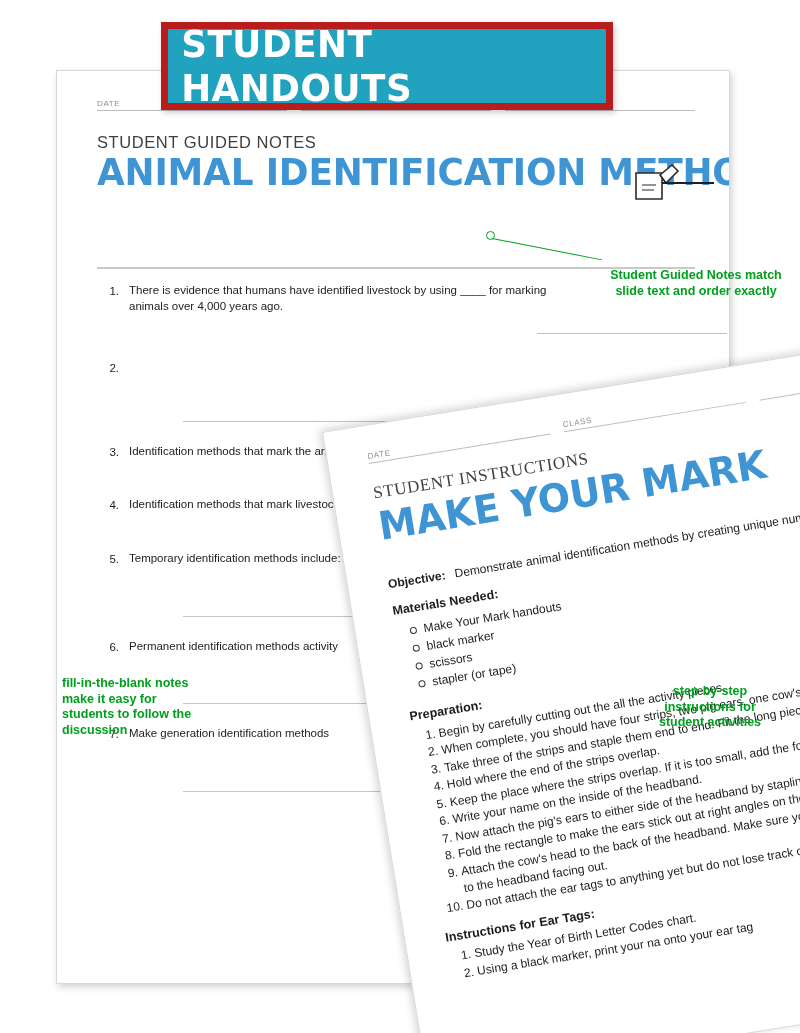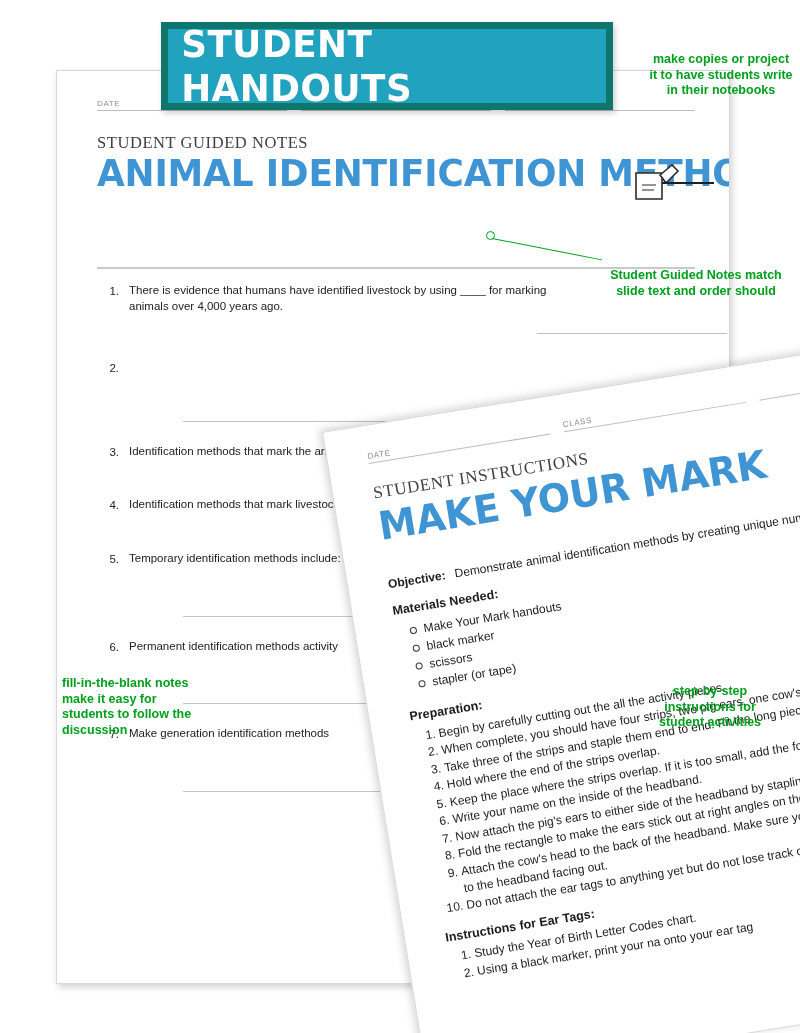--- a/index.html
+++ b/index.html
@@ -16,39 +16,39 @@
     background:#fff;border:1px solid #d8d8d8;
     box-shadow:2px 3px 7px rgba(0,0,0,.18);
     overflow:hidden;
   }
   .s1-head{position:absolute;left:40px;top:28px;right:34px;}
   .meta-row{display:flex;justify-content:space-between;align-items:flex-end;
     font-size:8px;letter-spacing:.08em;color:#8e8e8e;}
   .meta-cell{flex:1;margin-right:14px;border-bottom:1px solid #bdbdbd;padding-bottom:2px;}
   .meta-cell:last-child{margin-right:0;}
   .s1-sub{margin-top:22px;font-size:16.5px;letter-spacing:.035em;color:#3f3f3f;
-    font-family:Liberation Serif, serif;}
+    font-family:Liberation Sans, sans-serif;}
   .s1-title{
     margin-top:2px;font-size:37px;line-height:1.02;font-weight:bold;
     color:#3f94d4;letter-spacing:-0.2px;
     font-family:"DejaVu Sans", sans-serif;
     transform:scaleX(.97);transform-origin:left center;white-space:nowrap;
   }
   .s1-rule{position:absolute;left:40px;top:196px;width:598px;height:2px;background:#c9c9c9;}
 
   .qlist{position:absolute;left:40px;top:208px;right:34px;}
   .q{position:relative;display:flex;gap:10px;}
   .q .num{width:22px;text-align:right;font-size:11.5px;color:#222;padding-top:2px;}
   .q .txt{font-size:11.5px;line-height:1.35;color:#222;max-width:452px;}
   .ansline{border-bottom:1px solid #c3c3c3;height:1px;}
 
   
   .banner{
     position:absolute;left:161px;top:22px;width:452px;height:88px;
-    background:#21a3bf;border:7px solid #0f766e;box-sizing:border-box;
+    background:#21a3bf;border:7px solid #b91c1c;box-sizing:border-box;
     display:flex;align-items:center;justify-content:center;
     box-shadow:2px 3px 6px rgba(0,0,0,.2);
   }
   .banner span{
     color:#fff;font-size:38px;font-weight:bold;letter-spacing:.6px;
     font-family:"DejaVu Sans", sans-serif;transform:scaleX(.94);
   }
 
   
   .sheet2wrap{position:absolute;left:322px;top:432px;width:640px;height:660px;
@@ -202,23 +202,22 @@
           <li>Using a black marker, print your na onto your ear tag</li>
         </ol>
       </div>
     </div>
   </div>
 
   <div class="banner">
     <span>STUDENT HANDOUTS</span>
   </div>
 
-  <div class="note center" style="left:648px;top:52px;width:146px;">make copies or project it to have students write in their notebooks</div>
-
-  <div class="note center" style="left:596px;top:268px;width:200px;">Student Guided Notes match slide text and order should</div>
+
+  <div class="note center" style="left:596px;top:268px;width:200px;">Student Guided Notes match slide text and order exactly</div>
   <div class="dot" style="left:486px;top:231px;"></div>
   <div class="leader" style="left:492px;top:238px;width:112px;transform:rotate(11deg);transform-origin:left center;"></div>
 
   <div class="note center" style="left:640px;top:684px;width:140px;">step-by-step instructions for student activities</div>
 
   <div class="note" style="left:62px;top:676px;width:150px;">fill-in-the-blank notes make it easy for students to follow the discussion</div>
 
 </div>
 
 </body></html>

